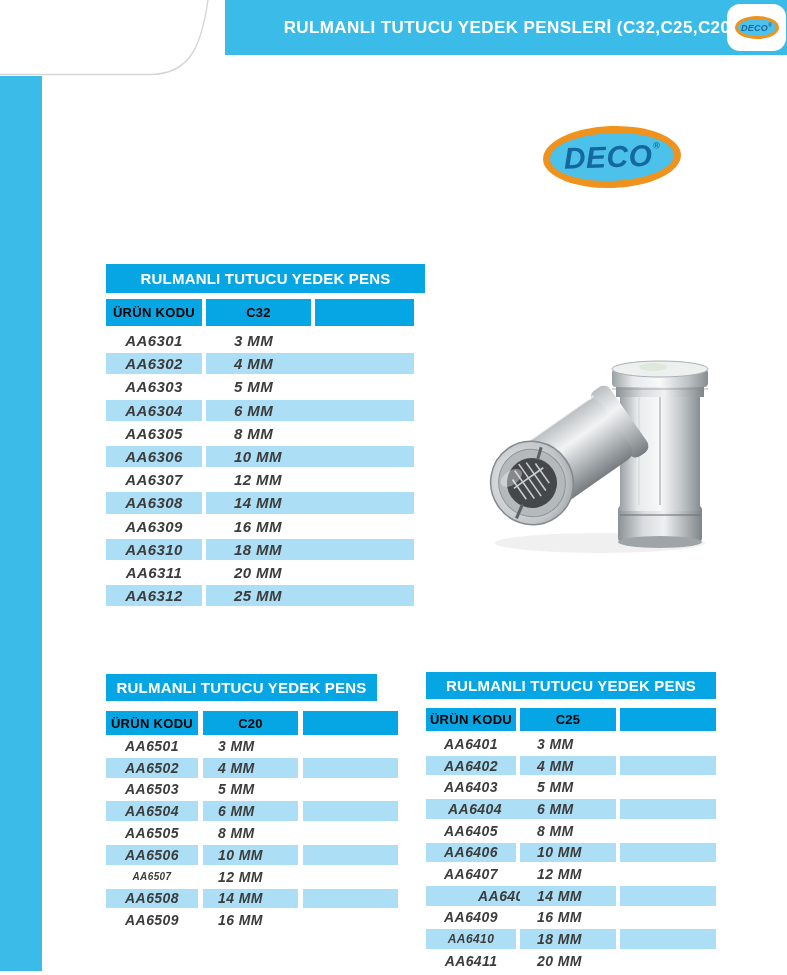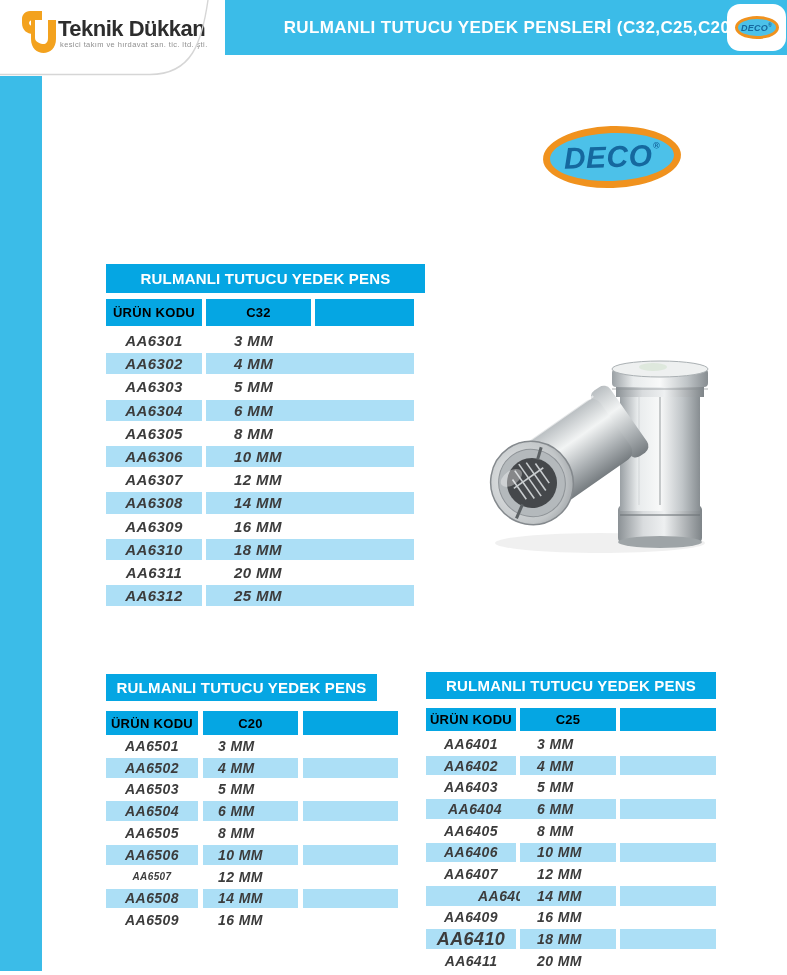--- a/index.html
+++ b/index.html
@@ -55,28 +55,20 @@
   
   .product-photo{position:absolute;left:470px;top:345px;width:262px;height:215px;}
 </style>
 </head>
 <body>
 
 <div class="page">
 
   <div class="topband"></div>
 
-  <div class="logo-area">
-    <svg class="logo-mark" width="34" height="42" viewBox="0 0 34 42">
-      <path fill="#F3A21E" d="M20 0 H8 C3 0 0 4 0 8 v4 c0 7 5 11 11 11 v-8 c-2 0-4-1-4-3 s2-3 4-3 h9 z"></path>
-      <path fill="#F3A21E" d="M9 9 v19 c0 9 6 14 12.5 14 S34 37 34 28 V9 h-8 v18 c0 4-2 6-4.5 6 S13 31 13 27 V9 z"></path>
-    </svg>
-    <div class="brand-name">Teknik Dükkan</div>
-    <div class="brand-tagline">kesici takım ve hırdavat san. tic. ltd. şti.</div>
-  </div>
 
   <svg class="corner-curve" width="240" height="80" viewBox="0 0 240 80">
     <path d="M0 74.5 H150 C192 74.5 202 42 208 0" fill="none" stroke="#d6d6d6" stroke-width="1.4"></path>
   </svg>
 
   <div class="header-title">RULMANLI TUTUCU YEDEK PENSLERİ (C32,C25,C20)</div>
 
   <div class="deco-chip">
     <div class="deco-oval small">
       <span>DECO</span>
@@ -362,21 +354,21 @@
           <div class="t-cell t-code" style="left: 0px; width: 90px;">
             <span class="rowtxt" style="font-size:14px">AA6409</span>
           </div>
           <div class="t-cell" style="left: 94px; width: 96px; padding-left: 17px; box-sizing: border-box;">
             <span class="rowtxt" style="font-size:14px">16 MM</span>
           </div>
           <div class="t-cell" style="left: 194px; width: 96px;"></div>
         </div>
         <div class="t-row" style="top: 256.3px; width: 290px; height: 21.7px;">
           <div class="t-cell t-code striped" style="left: 0px; width: 90px;">
-            <span class="rowtxt" style="font-size:18px">AA6410</span>
+            <span class="rowtxt" style="font-size:12px">AA6410</span>
           </div>
           <div class="t-cell striped" style="left: 94px; width: 96px; padding-left: 17px; box-sizing: border-box;">
             <span class="rowtxt" style="font-size:14px">18 MM</span>
           </div>
           <div class="t-cell striped" style="left: 194px; width: 96px;"></div>
         </div>
         <div class="t-row" style="top: 278px; width: 290px; height: 21.7px;">
           <div class="t-cell t-code" style="left: 0px; width: 90px;">
             <span class="rowtxt" style="font-size:14px">AA6411</span>
           </div>

